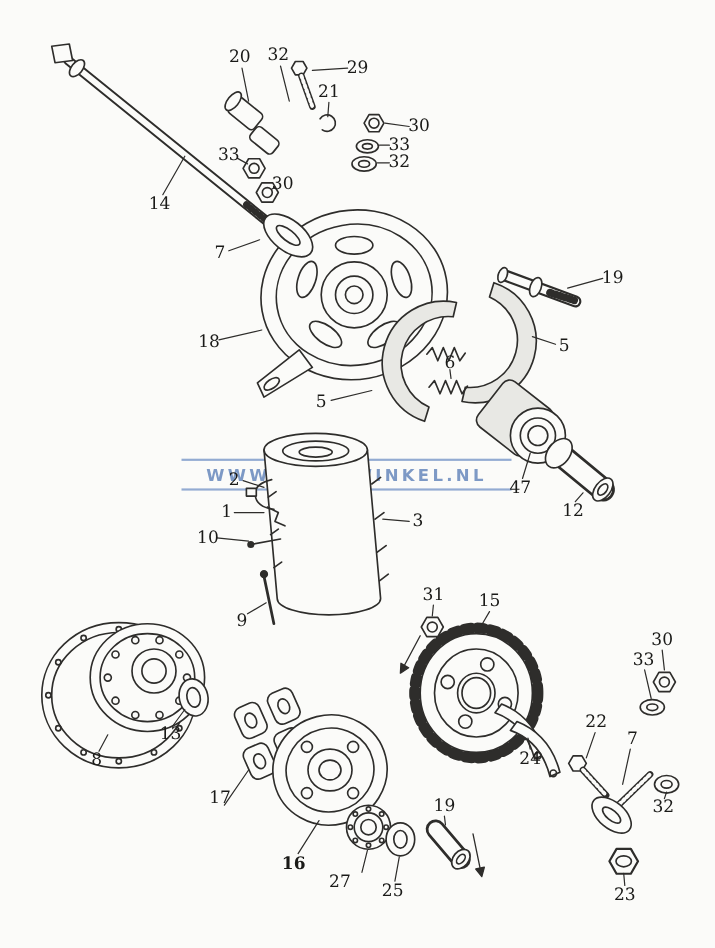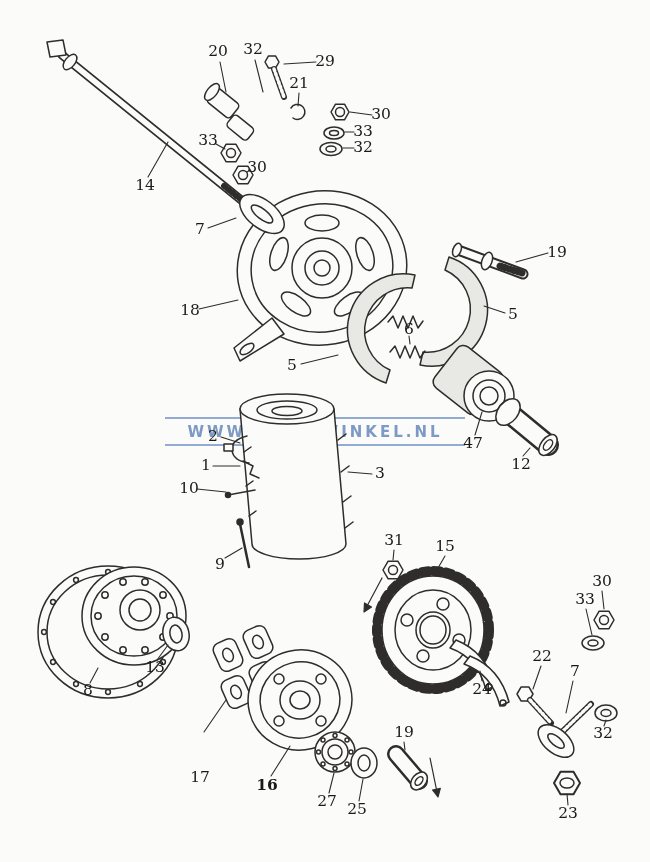--- a/index.html
+++ b/index.html
@@ -354,21 +354,21 @@
       <span class="part-label" style="left: 445px; top: 547px;">15</span>
       <span class="part-label" style="left: 220px; top: 565px;">9</span>
       <span class="part-label" style="left: 602px; top: 582px;">30</span>
       <span class="part-label" style="left: 585px; top: 600px;">33</span>
       <span class="part-label" style="left: 155px; top: 668px; text-align: center;">13</span>
       <span class="part-label" style="left: 542px; top: 657px;">22</span>
       <span class="part-label" style="left: 575px; top: 672px;">7</span>
       <span class="part-label" style="left: 88px; top: 691px;">8</span>
       <span class="part-label" style="left: 482px; top: 690px;">24</span>
       <span class="part-label" style="left: 603px; top: 734px;">32</span>
-      <span class="part-label" style="left: 200px; top: 778px;">17</span>
+      <span class="part-label" style="left: 200px; top: 726px;">17</span>
       <span class="part-label" style="left: 404px; top: 733px;">19</span>
       <span class="part-label" style="left: 267px; top: 785px; font-weight: bold;">16</span>
-      <span class="part-label" style="left: 327px; top: 802px; text-align: center;">27</span>
+      <span class="part-label" style="left: 309px; top: 802px; text-align: center;">27</span>
       <span class="part-label" style="left: 357px; top: 810px;">25</span>
       <span class="part-label" style="left: 568px; top: 814px;">23</span>
     </div>
 
 </div>
 
 </body></html>

